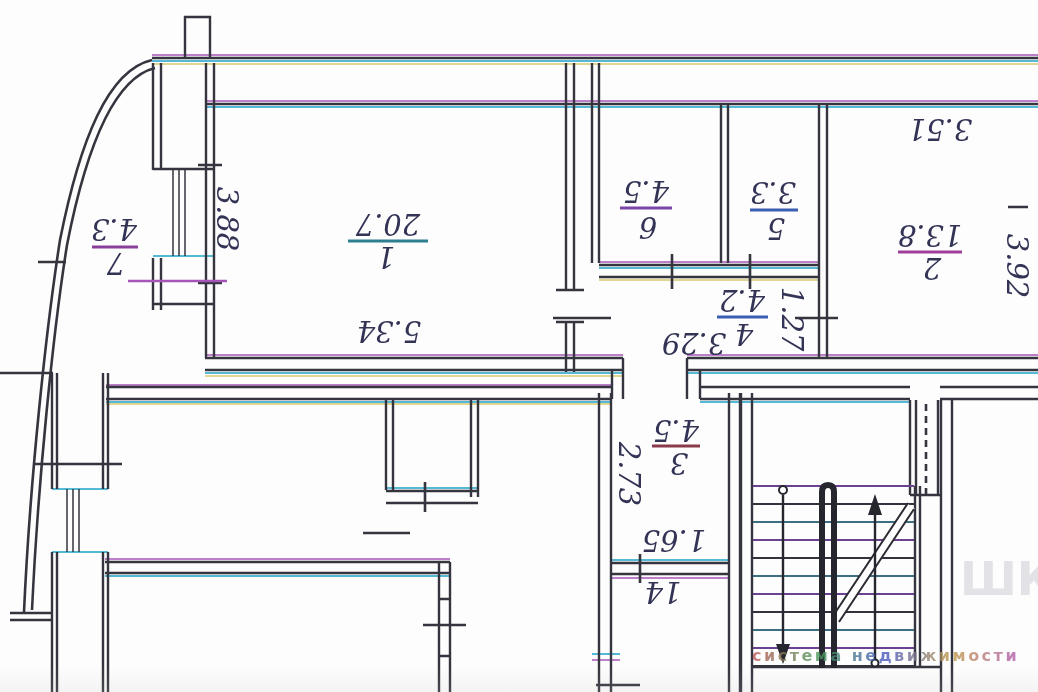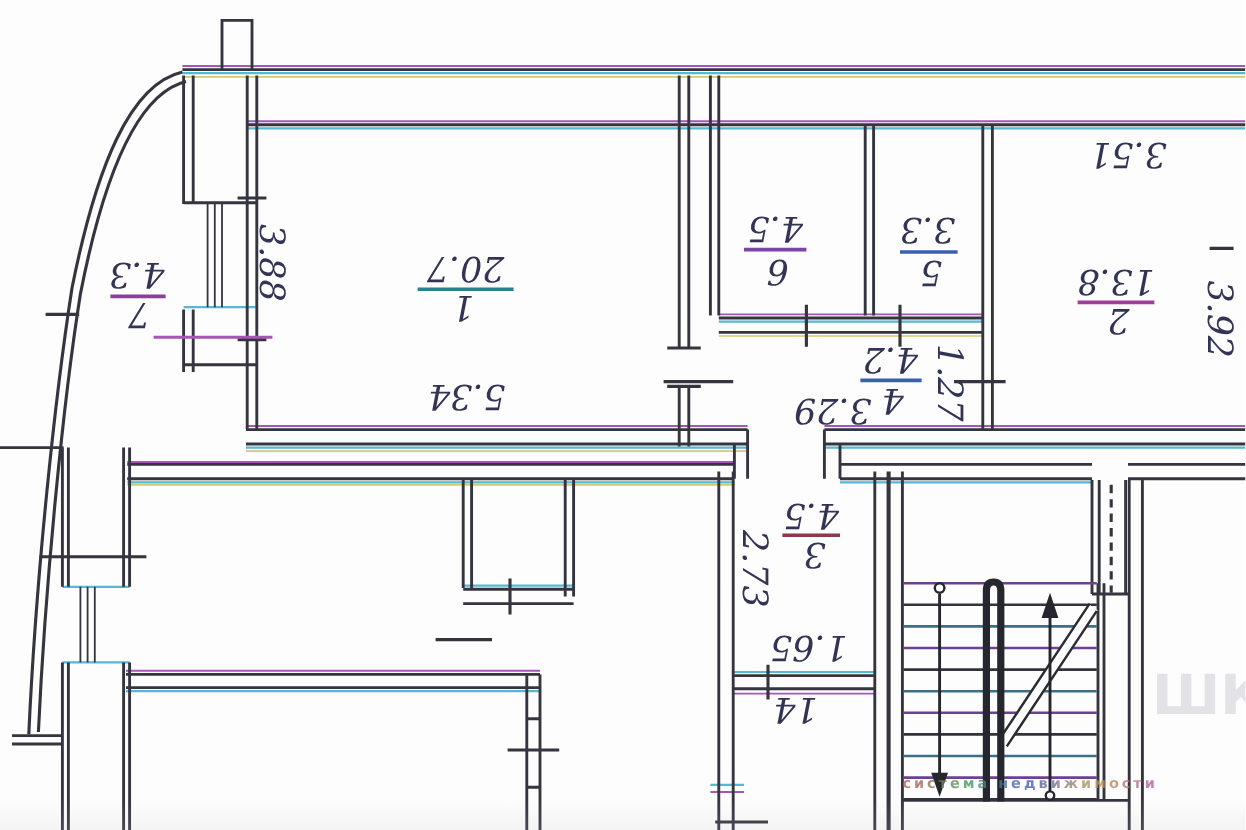--- a/index.html
+++ b/index.html
@@ -21,21 +21,21 @@
   .arrow{stroke:#26262e;stroke-width:2.4;fill:none;}
   .arrowhead{fill:#26262e;stroke:none;}
   .lbl{font-family:"DejaVu Serif",serif;font-style:italic;font-size:29px;
        fill:var(--label,#333356);text-anchor:middle;}
   .bar{stroke-width:3;fill:none;}
   
   .wm-brand{position:absolute;left:746px;top:584px;font-family:"DejaVu Sans",sans-serif;
     font-weight:bold;font-size:56px;letter-spacing:1px;color:var(--watermark,#c8c8cc);
     opacity:.78;user-select:none;white-space:nowrap;}
   .wm-tag{position:absolute;left:752px;top:646px;font-family:"DejaVu Sans",sans-serif;
-    font-weight:bold;font-size:12px;letter-spacing:2.5px;white-space:nowrap;opacity:.8;
+    font-weight:bold;font-size:16px;letter-spacing:2.5px;white-space:nowrap;opacity:.8;
     background:linear-gradient(90deg,#c05a5a,#4a9a5a,#4a5ac0,#c09a4a,#b05ab0);
     -webkit-background-clip:text;background-clip:text;color:transparent;user-select:none;}
   .wm-frag{position:absolute;left:960px;top:552px;font-family:"DejaVu Sans",sans-serif;
     font-weight:bold;font-size:46px;color:#dcdce2;opacity:.8;user-select:none;}
   .bottom-wash{position:absolute;left:0;bottom:0;width:100%;height:26px;
     background:linear-gradient(180deg,rgba(255,255,255,0),rgba(185,185,190,.14));}
 </style>
 </head>
 <body>
 

